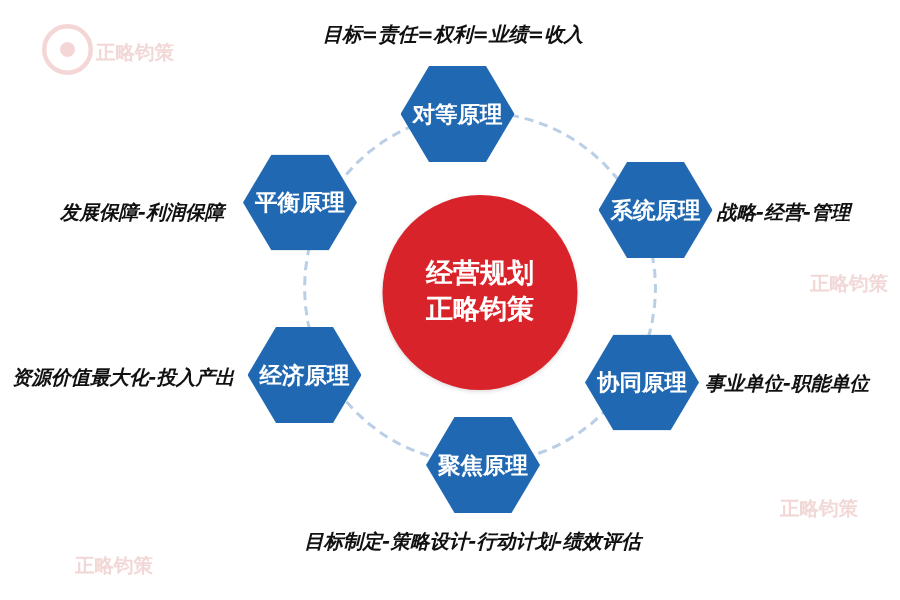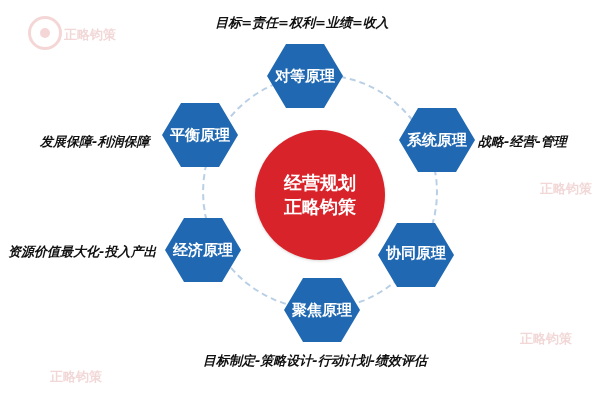--- a/index.html
+++ b/index.html
@@ -107,21 +107,21 @@
   <div class="hex" style="left:267px;top:44px;">
     <span>对等</span>
     <span>原理</span>
   </div>
 
   <div class="hex" style="left:399px;top:108px;">
     <span>系统</span>
     <span>原理</span>
   </div>
 
-  <div class="hex" style="left:378px;top:223px;font-family:Liberation Mono, monospace;">
+  <div class="hex" style="left:390px;top:223px;">
     <span>协同</span>
     <span>原理</span>
   </div>
 
   <div class="hex" style="left:284px;top:278px;">
     <span>聚焦</span>
     <span>原理</span>
   </div>
 
   <div class="hex" style="left:165px;top:218px;">
@@ -131,20 +131,21 @@
 
   <div class="hex" style="left:162px;top:103px;">
     <span>平衡</span>
     <span>原理</span>
   </div>
 
   <div class="outer-label center-x" style="left:302px;top:14px;">目标=责任=权利=业绩=收入</div>
 
   <div class="outer-label" style="left:478px;top:133px;">战略-经营-管理</div>
 
+  <div class="outer-label" style="left:470px;top:247px;">事业单位-职能单位</div>
 
   <div class="outer-label center-x" style="left:315px;top:352px;">目标制定-策略设计-行动计划-绩效评估</div>
 
   <div class="outer-label" style="left:8px;top:243px;">资源价值最大化-投入产出</div>
 
   <div class="outer-label" style="left:40px;top:133px;">发展保障-利润保障</div>
 
 </div>
 
 </body></html>

